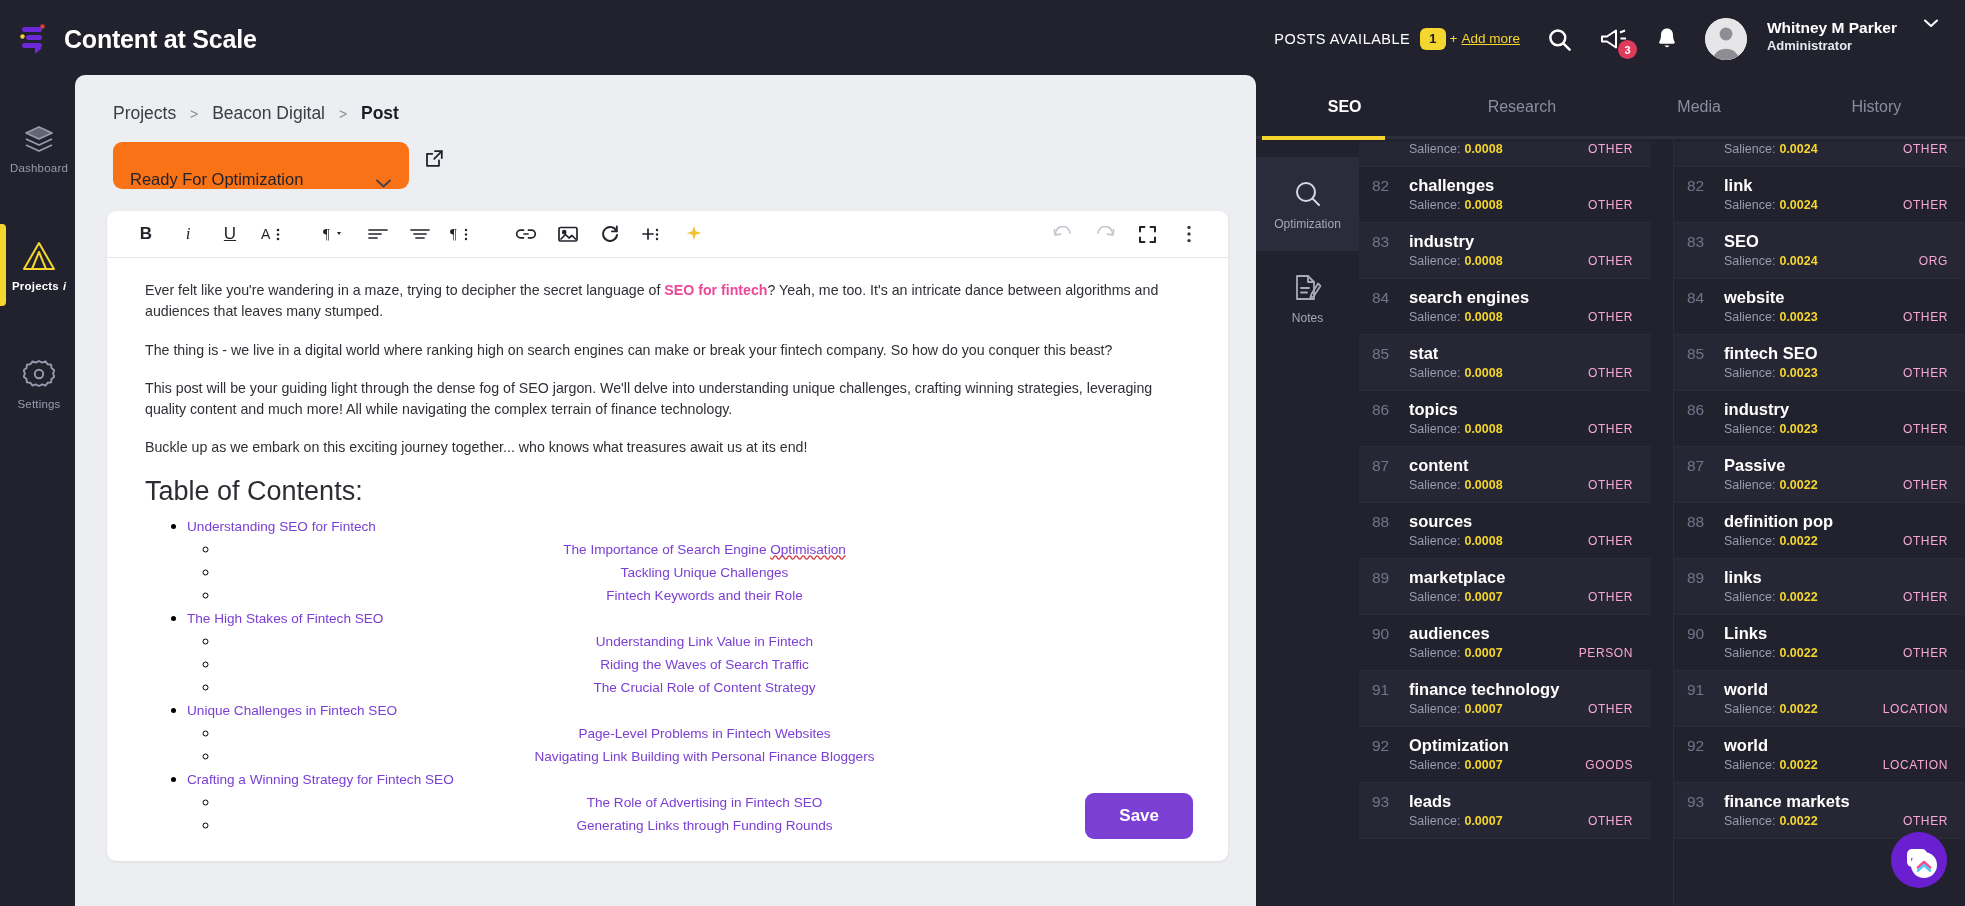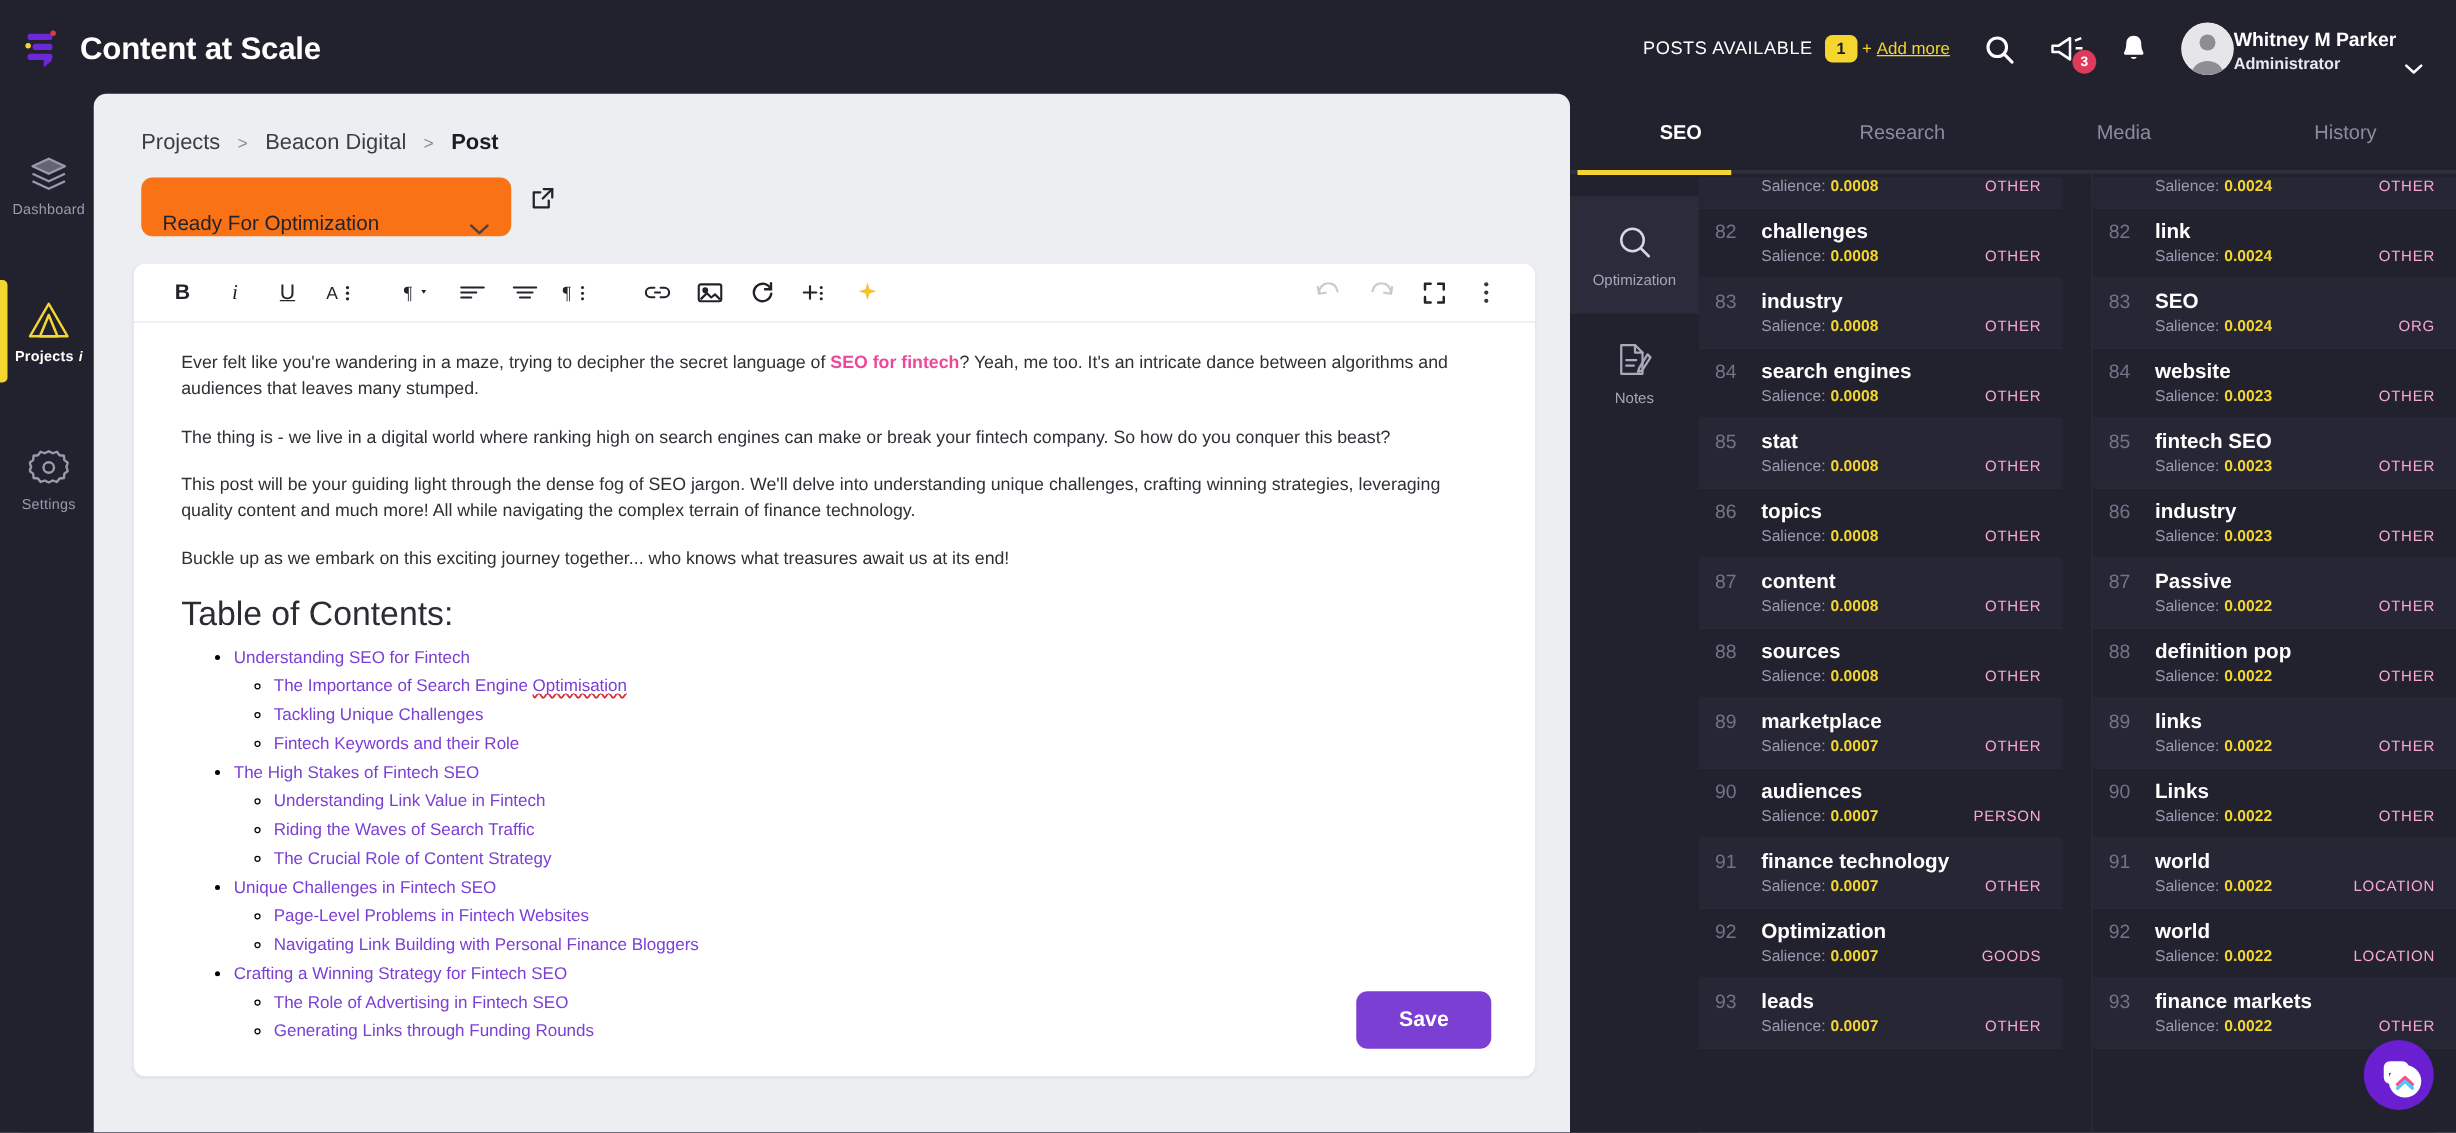--- a/index.html
+++ b/index.html
@@ -29,21 +29,21 @@
   }
   .add-more { color:#f5d62e; font-size:13.5px; display:flex; align-items:center; gap:4px; }
   .add-more u { text-decoration:underline; }
   .icon-btn { position:relative; color:#fff; display:flex; align-items:center; justify-content:center; cursor:pointer; }
   .dot-badge {
     position:absolute; right:-8px; bottom:-6px;
     background:#e03a5a; color:#fff; font-size:11px; font-weight:700;
     border-radius:50%; width:19px; height:19px; display:flex;
     align-items:center; justify-content:center;
   }
-  .user-block { display:flex; align-items:flex-end; gap:0; }
+  .user-block { display:flex; align-items:flex-start; gap:20px; }
   .avatar {
     width:42px; height:42px; border-radius:50%; background:#e3e3e6;
     display:flex; align-items:flex-end; justify-content:center; overflow:hidden;
   }
   .user-name { color:#fff; font-size:15.5px; font-weight:700; line-height:1.25; white-space:nowrap;}
   .user-role { color:#e7e7ee; font-size:13px; font-weight:600; line-height:1.35; }
   .caret { color:#fff; font-size:14px; margin-left:6px; }
 
   
   .rail {
@@ -124,21 +124,21 @@
   .tb.dim { color:#c9c9d0; }
   .tb-gap { width:22px; }
   .tb-right { margin-left:auto; display:flex; align-items:center; }
 
   .edoc { padding:22px 38px 0 38px; height:603px; overflow:hidden; }
   .edoc p { font-size:14.2px; line-height:1.5; color:#2f2f36; margin-bottom:17px; }
   .edoc p b { font-weight:700; color:#ec4899; }
   .toc-h { font-size:27px; font-weight:400; color:#2c2c33; margin:16px 0 10px; }
   ul.toc { list-style:disc; padding-left:42px; }
   ul.toc > li { margin:4px 0; }
-  ul.toc ul { list-style:circle; padding-left:32px; }
+  ul.toc ul { list-style:circle; padding-left:32px;text-align:center; }
   ul.toc li a, .toc-link { color:#7b3fd4; font-size:13.6px; text-decoration:none; cursor:pointer; }
   ul.toc ul li { margin:5px 0; }
   .misspell { text-decoration: underline wavy #d2323a; text-decoration-skip-ink:none; }
 
   .save-bar { position:absolute; left:0; bottom:0; width:100%; height:78px; }
   .save-btn {
     position:absolute; right:35px; bottom:22px; background:#7b3fd4; color:#fff;
     border:none; border-radius:9px; padding:13px 34px; font-size:17px;
     font-weight:700; cursor:pointer; font-family:"Liberation Sans", sans-serif;
   }

